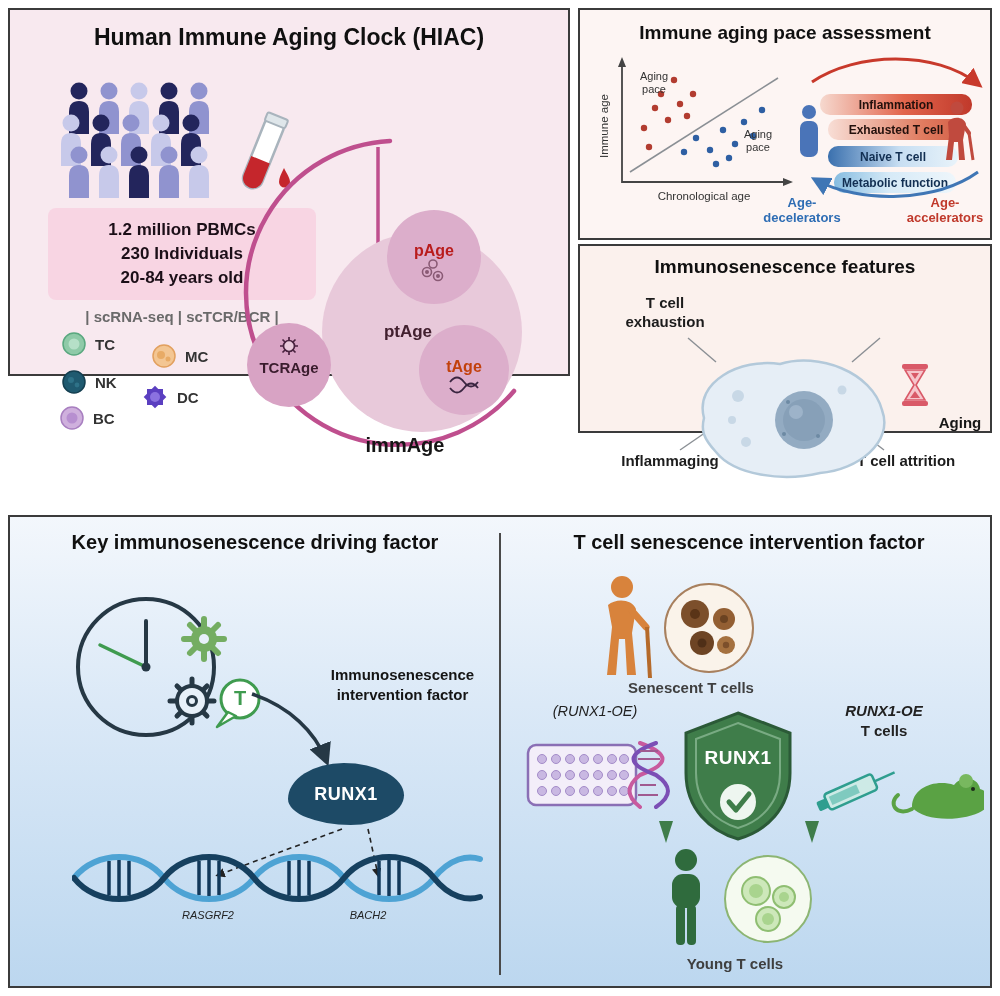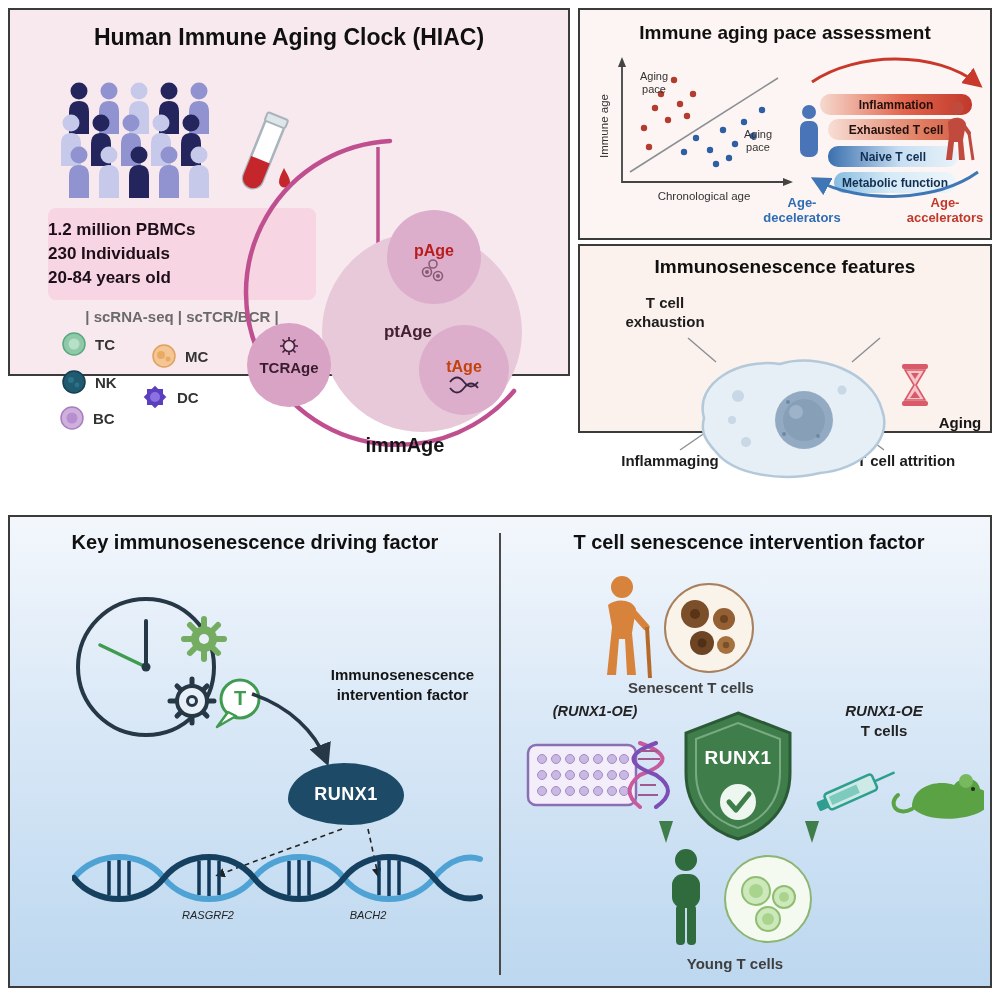--- a/index.html
+++ b/index.html
@@ -53,21 +53,21 @@
     <svg class="abs" style="left:222px;top:98px;" width="62" height="98" viewBox="0 0 62 98">
       <g transform="rotate(22 30 48)">
         <rect x="20" y="6" width="20" height="76" rx="10" fill="#ffffff" stroke="#a9b4bd" stroke-width="2.5"></rect>
         <path d="M20,52 L40,52 L40,72 A10,10 0 0 1 20,72 Z" fill="#c5262c"></path>
         <rect x="19" y="5" width="22" height="9" rx="2" fill="#dfe6ea" stroke="#a9b4bd" stroke-width="2"></rect>
       </g>
       <path d="M52,60 C49,66 47,70 47,74 A5.5,5.5 0 0 0 58,74 C58,70 55,66 52,60 Z" fill="#c5262c"></path>
     </svg>
 
     <div class="abs" style="left:38px;top:198px;width:268px;height:92px;background:#f8d5e3;border-radius:8px;
-         display:flex;flex-direction:column;justify-content:center;gap:4px;font-weight:bold;font-size:17px;color:#1c0f18;">
+         display:flex;flex-direction:column;justify-content:center;gap:4px;font-weight:bold;font-size:17px;color:#1c0f18;text-align:center;">
       <div>1.2 million PBMCs</div>
       <div>230 Individuals</div>
       <div>20-84 years old</div>
     </div>
     <div class="abs ctr" style="left:38px;top:298px;width:268px;font-size:15px;font-weight:600;color:#6a6a6a;">| scRNA-seq | scTCR/BCR |</div>
 
     <div class="legend-item" style="left:52px;top:322px;">
       <svg width="24" height="24" viewBox="0 0 24 24">
         <circle cx="12" cy="12" r="11" fill="#8fcaa8" stroke="#5aa87f" stroke-width="1.5"></circle>
         <circle cx="12" cy="12" r="5.5" fill="#b6e0c8"></circle>
@@ -339,21 +339,21 @@
         <circle cx="33" cy="33" r="5" fill="#5a3417"></circle>
       <circle cx="62" cy="38" r="11" fill="#935f33"></circle>
         <circle cx="62" cy="38" r="4" fill="#6b4322"></circle>
       <circle cx="40" cy="62" r="12" fill="#6d4424"></circle>
         <circle cx="40" cy="62" r="4.5" fill="#4f2f17"></circle>
       <circle cx="64" cy="64" r="9" fill="#a5713f"></circle>
         <circle cx="64" cy="64" r="3.2" fill="#7c4f2b"></circle>
     </svg>
     <div class="abs ctr" style="left:596px;top:162px;width:170px;font-size:15px;font-weight:600;color:#3f3f3f;">Senescent T cells</div>
 
-    <div class="abs ctr it" style="left:520px;top:186px;width:130px;font-size:14.5px;font-weight:700;color:#222;">(RUNX1-OE)</div>
+    <div class="abs ctr it" style="left:520px;top:186px;width:130px;font-size:14.5px;font-weight:400;color:#222;">(RUNX1-OE)</div>
     <svg class="abs" style="left:516px;top:226px;" width="112" height="64" viewBox="0 0 112 64">
       <rect x="2" y="2" width="108" height="60" rx="8" fill="#f3eef9" stroke="#8a6fb5" stroke-width="2.5"></rect>
       <g fill="#c9b8e2" stroke="#a48cc9" stroke-width="1">
         <circle cx="16" cy="16" r="4.5"></circle>
           <circle cx="30" cy="16" r="4.5"></circle>
           <circle cx="44" cy="16" r="4.5"></circle>
           <circle cx="58" cy="16" r="4.5"></circle>
           <circle cx="72" cy="16" r="4.5"></circle>
           <circle cx="86" cy="16" r="4.5"></circle>
           <circle cx="98" cy="16" r="4.5"></circle>

